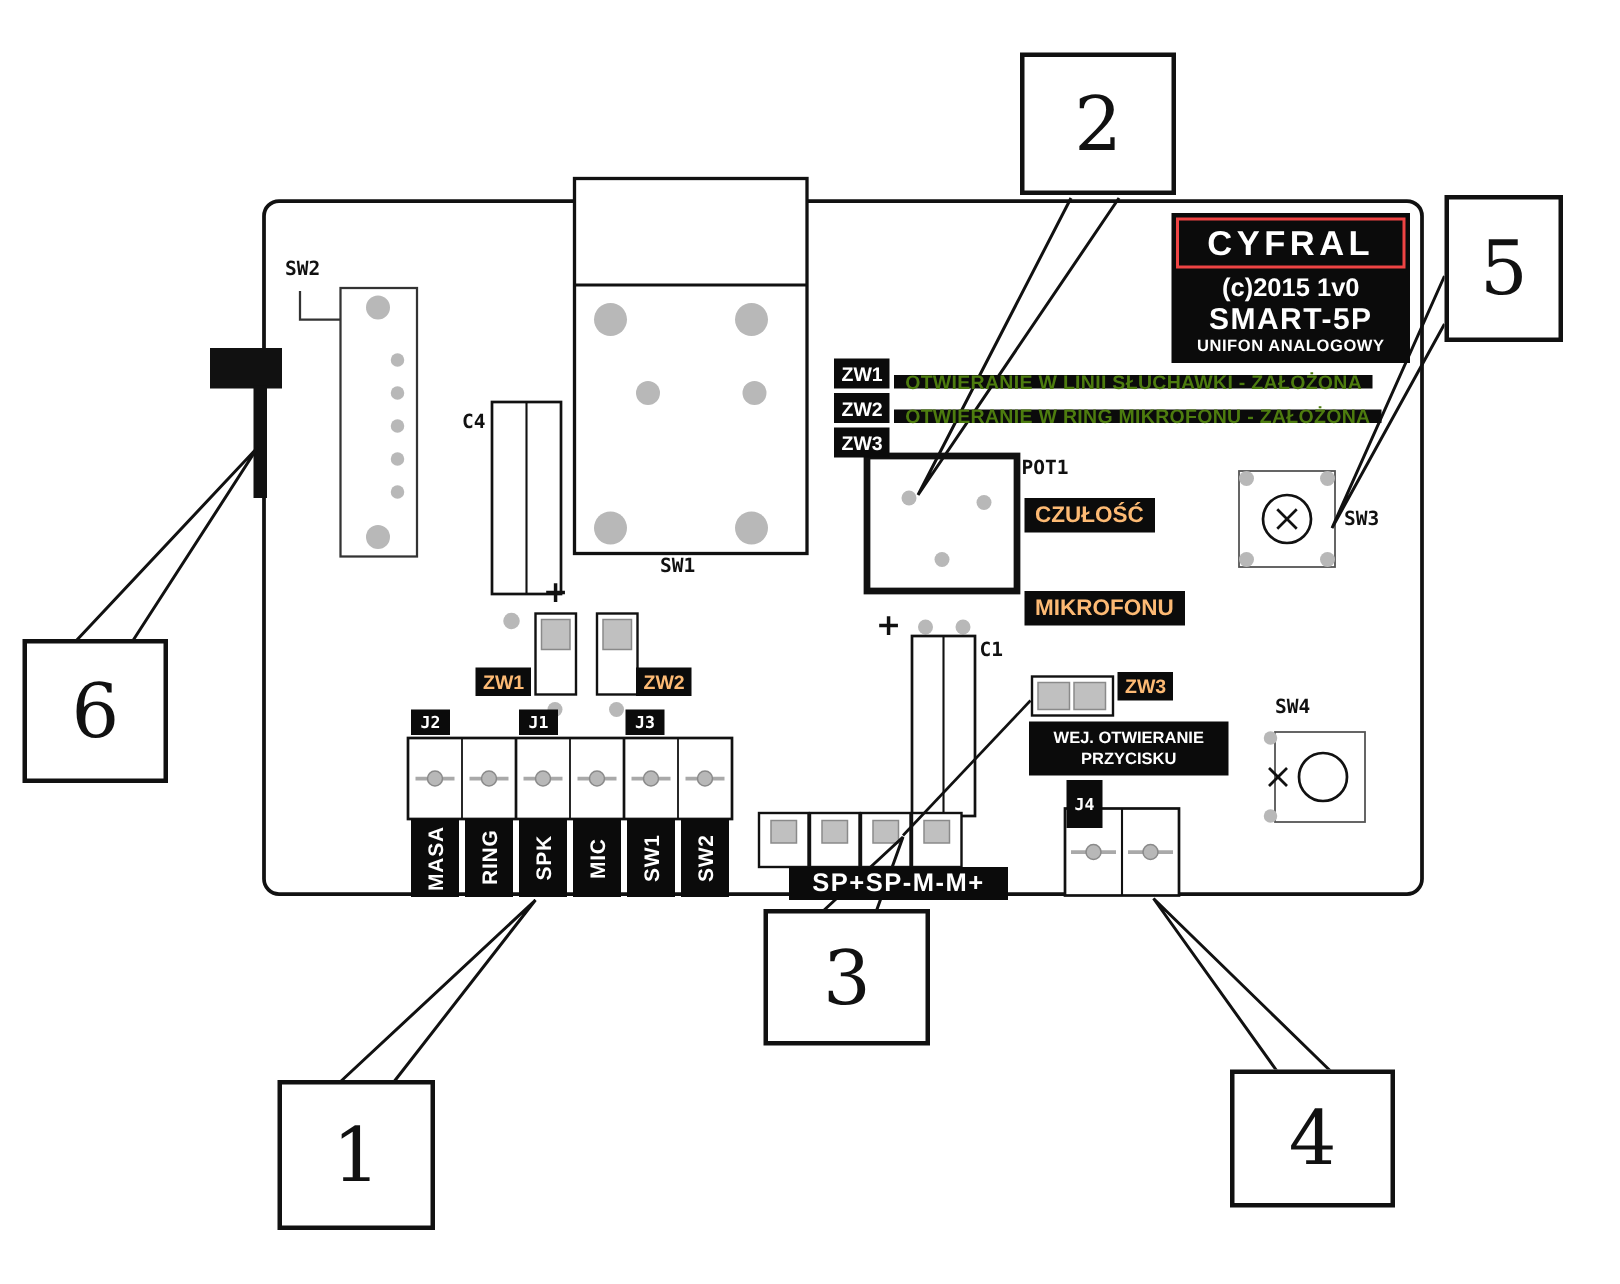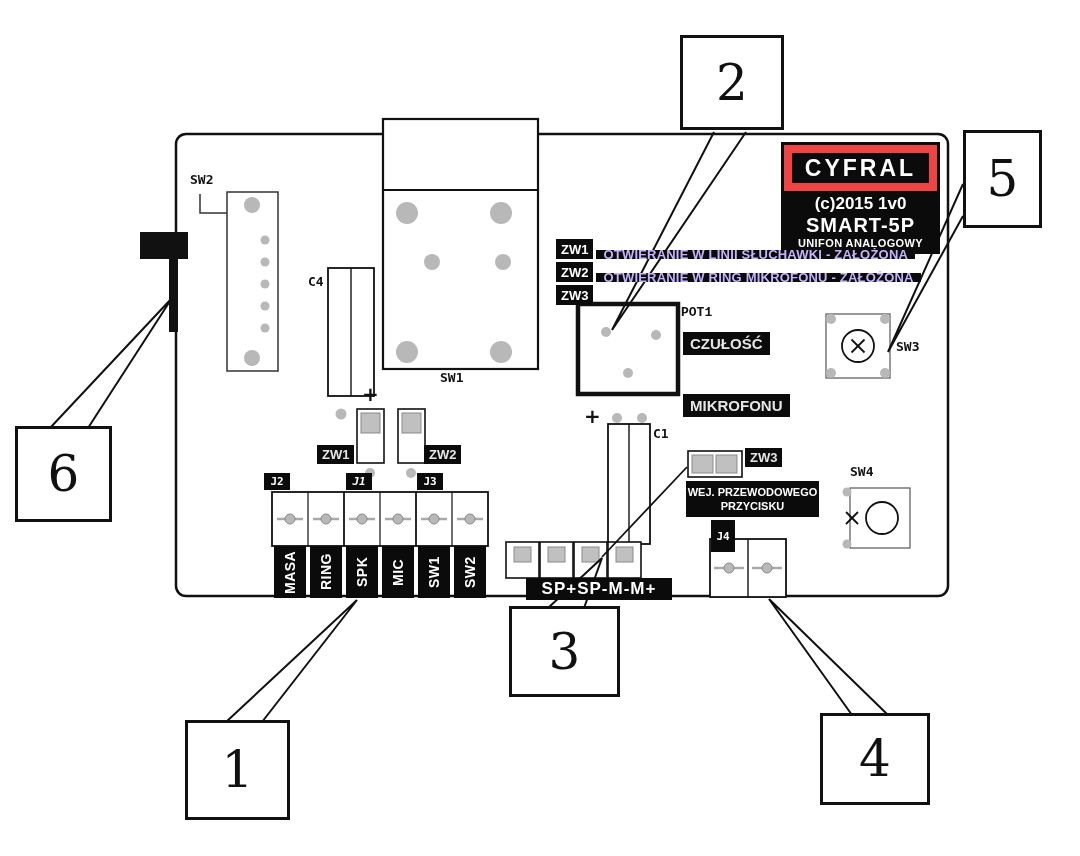--- a/index.html
+++ b/index.html
@@ -2,35 +2,35 @@
 <html><head>
 <meta charset="utf-8">
 <style>
   html,body{margin:0;padding:0;background:#fff;}
   .stage{position:relative;width:1080px;height:856px;background:#fff;overflow:hidden;
          font-family:"Liberation Sans",sans-serif;}
   svg.layer{position:absolute;left:0;top:0;}
   .ref{position:absolute;color:#111;font:bold 13px "DejaVu Sans Mono",monospace;white-space:nowrap;}
   .plus{position:absolute;color:#111;font:bold 20px "DejaVu Sans",sans-serif;}
 
-  .tag{position:absolute;background:#0b0b0b;color:#e5e5e5;display:flex;align-items:center;justify-content:center;
+  .tag{position:absolute;background:#0b0b0b;color:#fdba74;display:flex;align-items:center;justify-content:center;
        font:bold 13px "Liberation Sans",sans-serif;height:19px;padding:0 5px;white-space:nowrap;}
   .jtag{position:absolute;background:#0b0b0b;color:#fff;display:flex;align-items:center;justify-content:center;
        font:bold 11px "DejaVu Sans Mono",monospace;width:26px;height:17px;}
   .cz{height:23px;font:bold 15px "Liberation Sans",sans-serif;padding:0 7px;}
 
   .legend-row{position:absolute;display:flex;gap:3px;height:20px;}
   .legend-id{background:#0b0b0b;color:#fff;font:bold 13px "Liberation Sans",sans-serif;
              display:flex;align-items:center;padding:0 5px;}
-  .legend-text{background:#0b0b0b;color:#c4b5fd;font:bold 13px "Liberation Sans",sans-serif;
+  .legend-text{background:#0b0b0b;color:#4d7c0f;font:bold 13px "Liberation Sans",sans-serif;
              display:flex;align-items:center;padding:0 7px;letter-spacing:.2px;white-space:nowrap;margin-top:11px;}
 
   .logo{position:absolute;left:781px;top:142px;width:159px;background:#0b0b0b;color:#fff;
         text-align:center;padding:3px;box-sizing:border-box;}
-  .logo-brand{border:8px solid #ef4444;font:bold 23px "Liberation Sans",sans-serif;letter-spacing:3px;
+  .logo-brand{border:2px solid #ef4444;font:bold 23px "Liberation Sans",sans-serif;letter-spacing:3px;
         line-height:30px;margin-bottom:2px;}
   .logo-version{font:bold 17px "Liberation Sans",sans-serif;line-height:21px;}
   .logo-model{font:bold 20px "Liberation Sans",sans-serif;line-height:22px;letter-spacing:1px;}
   .logo-subtitle{font:bold 11px "Liberation Sans",sans-serif;line-height:15px;letter-spacing:.4px;}
 
   .wej{position:absolute;left:686px;top:481px;width:133px;background:#0b0b0b;color:#fff;
        font:bold 11px "Liberation Sans",sans-serif;text-align:center;padding:4px 0;line-height:14px;}
 
   .spbar{position:absolute;left:502px;top:578px;width:146px;height:22px;background:#0b0b0b;color:#fff;
        font:bold 17px "Liberation Sans",sans-serif;display:flex;align-items:center;justify-content:center;
@@ -207,21 +207,21 @@
       <polyline points="226,722 357,600 262,722"></polyline>
       <polyline points="548,608 602,558 584,608"></polyline>
       <line x1="602" y1="557" x2="687" y2="467" stroke-width="1.8"></line>
       <polyline points="852,715 769,599 888,715"></polyline>
     </g>
   </svg>
 
   <div class="ref" style="left:190px;top:172px;">SW2</div>
   <div class="ref" style="left:308px;top:274px;">C4</div>
   <div class="ref" style="left:440px;top:370px;">SW1</div>
-  <div class="ref" style="left:681px;top:305px;font-family:Liberation Mono, monospace;">POT1</div>
+  <div class="ref" style="left:681px;top:305px;">POT1</div>
   <div class="ref" style="left:896px;top:339px;">SW3</div>
   <div class="ref" style="left:850px;top:464px;">SW4</div>
   <div class="ref" style="left:653px;top:426px;">C1</div>
   <div class="plus" style="left:362px;top:382px;">+</div>
   <div class="plus" style="left:584px;top:404px;">+</div>
 
   <div class="logo">
     <div class="logo-brand">CYFRAL</div>
     <div class="logo-version">(c)2015 1v0</div>
     <div class="logo-model">SMART-5P</div>
@@ -240,27 +240,27 @@
     <span class="legend-id">ZW3</span>
   </div>
 
   <div class="tag cz" style="left:683px;top:332px;">CZUŁOŚĆ</div>
   <div class="tag cz" style="left:683px;top:357px;margin-top:37px;">MIKROFONU</div>
 
   <div class="tag" style="left:317px;top:445px;">ZW1</div>
   <div class="tag" style="left:424px;top:445px;">ZW2</div>
   <div class="tag" style="left:745px;top:448px;">ZW3</div>
 
-  <div class="jtag" style="left:264px;top:473px;">J2</div>
-  <div class="jtag" style="left:346px;top:473px;font-style:italic;">J1</div>
+  <div class="jtag" style="left:274px;top:473px;">J2</div>
+  <div class="jtag" style="left:346px;top:473px;">J1</div>
   <div class="jtag" style="left:417px;top:473px;">J3</div>
   <div class="jtag" style="left:711px;top:520px;width:24px;height:32px;">J4</div>
 
   <div class="wej">
-    <div>WEJ. PRZEWODOWEGO</div>
+    <div>WEJ. OTWIERANIE</div>
     <div>PRZYCISKU</div>
   </div>
 
   <div class="spbar">SP+SP-M-M+</div>
 
   <div class="term" style="left:274px;">MASA</div>
   <div class="term" style="left:310px;">RING</div>
   <div class="term" style="left:346px;">SPK</div>
   <div class="term" style="left:382px;">MIC</div>
   <div class="term" style="left:418px;">SW1</div>

